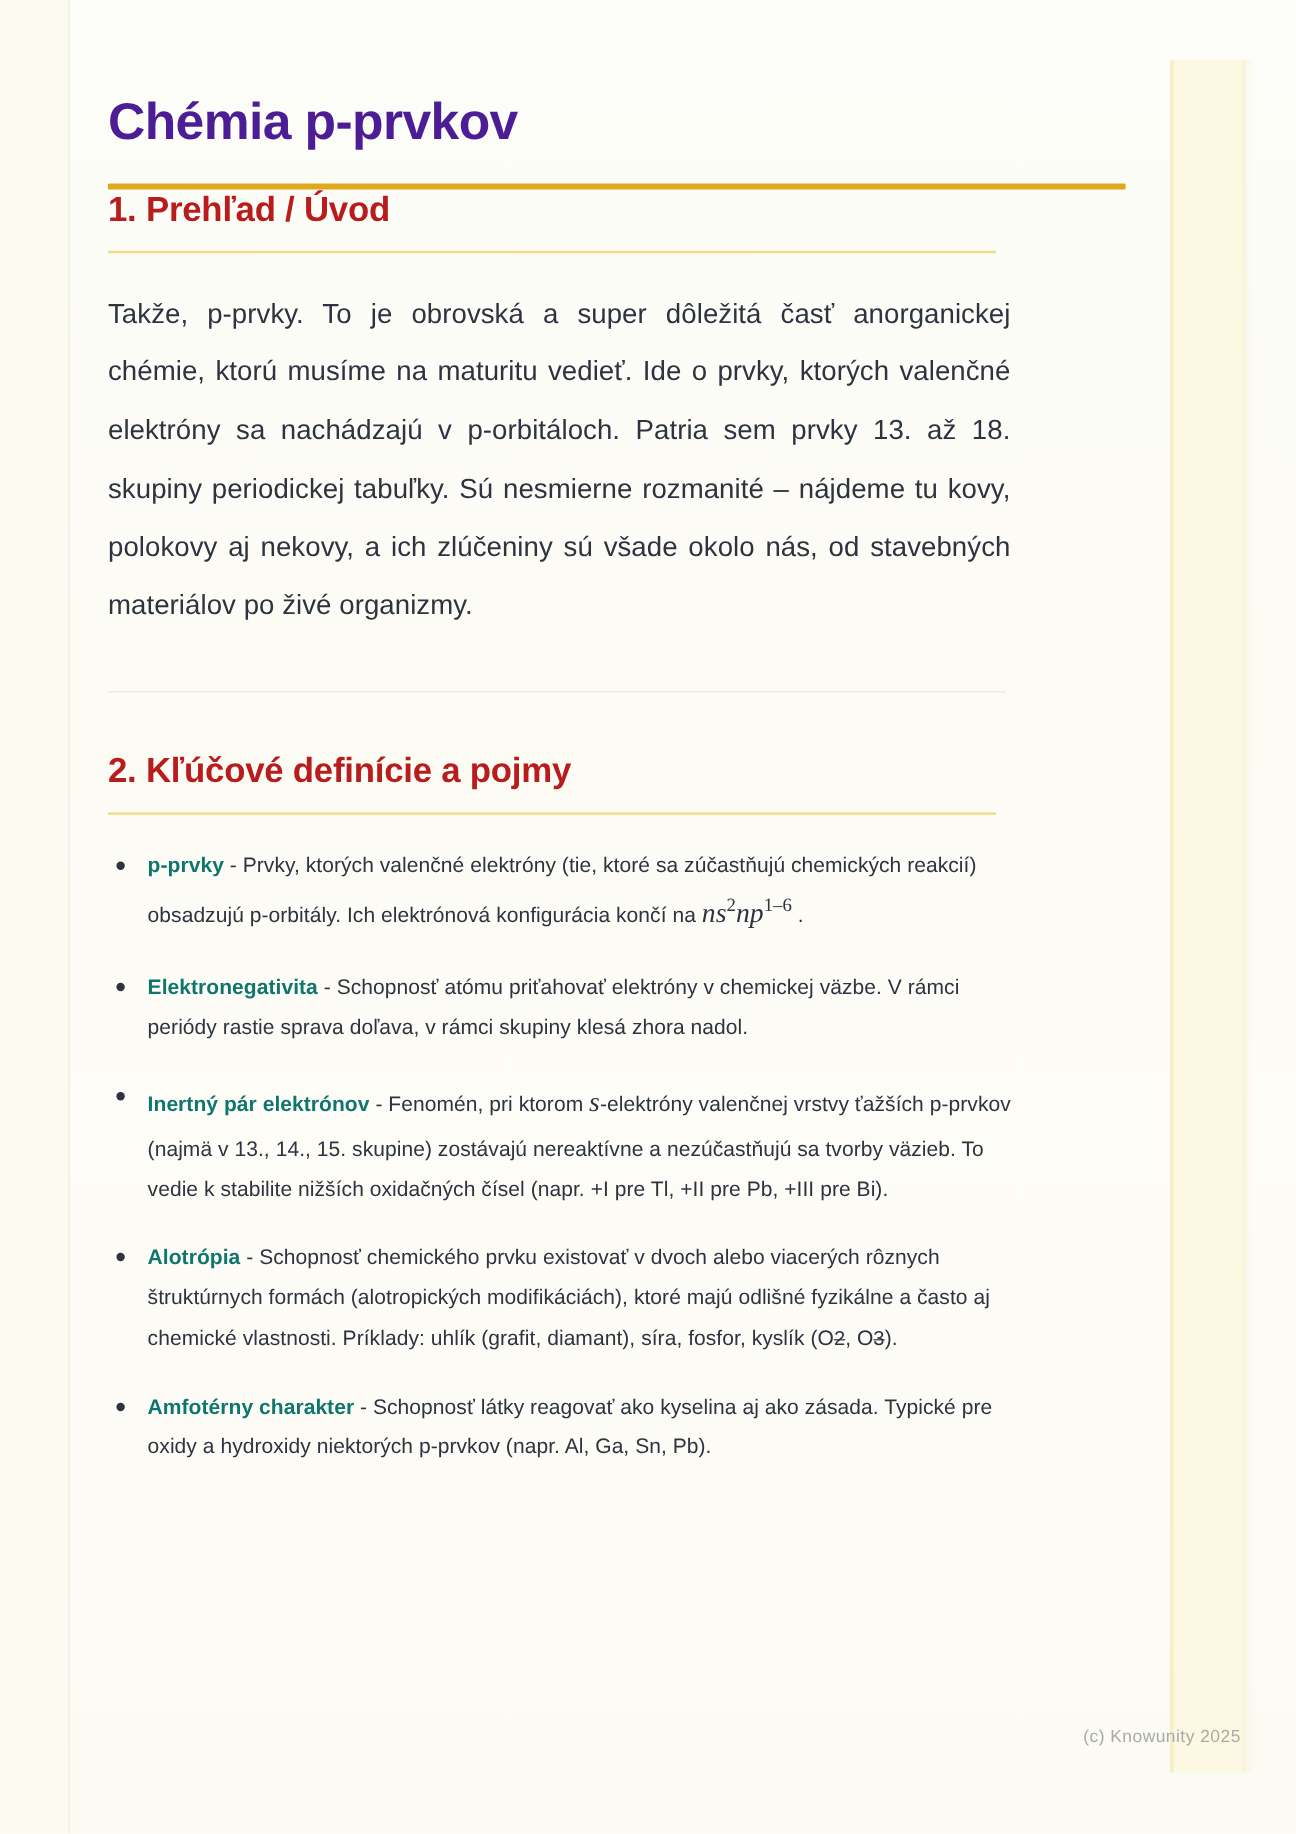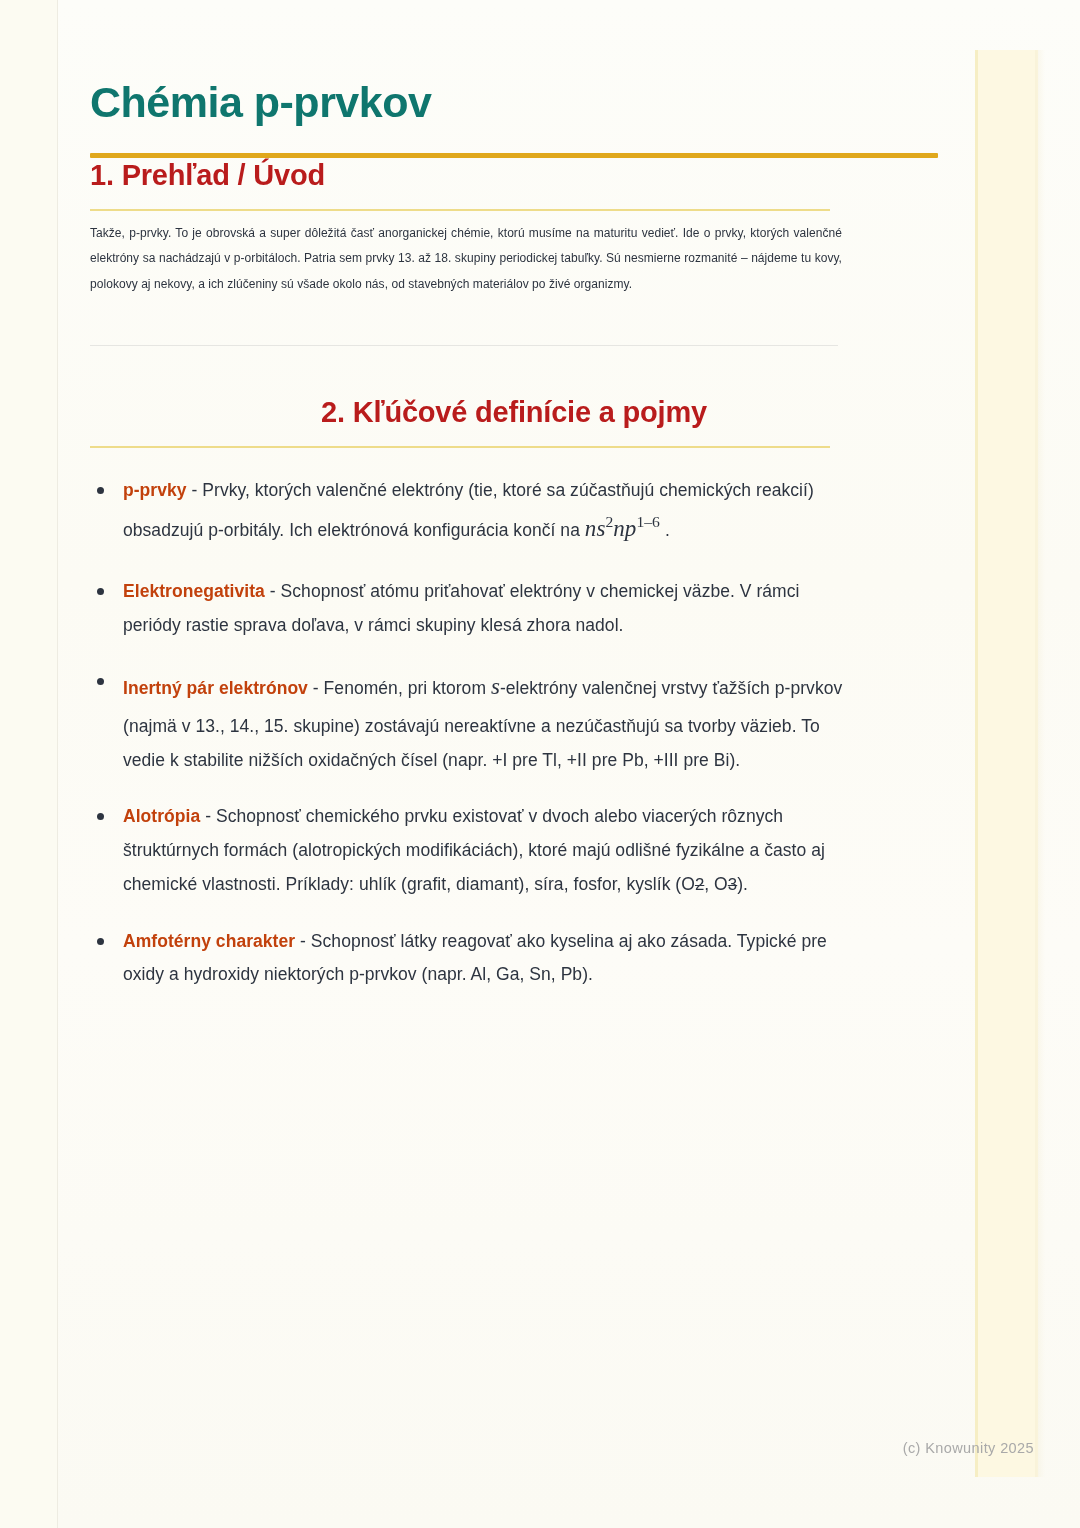--- a/index.html
+++ b/index.html
@@ -66,21 +66,21 @@
     padding: 78px 142px 0 90px;
     box-sizing: border-box;
   }
 
   h1.doc-title {
     margin: 0;
     font-size: 43px;
     line-height: 1.12;
     font-weight: 700;
     letter-spacing: -0.5px;
-    color: #0f766e;
+    color: #4c1d95;
   }
   .title-rule {
     margin-top: 27px;
     height: 5px;
     width: 848px;
     background: #e0a81c;
     border-radius: 1px;
   }
 
   h2.section-title {
@@ -91,32 +91,32 @@
     letter-spacing: -0.2px;
     color: #b91c1c;
   }
   .section-rule {
     margin-top: 16px;
     height: 2px;
     width: 740px;
     background: #eedc8a;
   }
   .sec1 { margin-top: 52px; }
-  .sec2 { margin-top: 0; text-align: center; }
+  .sec2 { margin-top: 0; }
 
   .divider {
     margin: 48px 0 0 0;
     height: 1px;
     width: 748px;
     background: #e6e6e2;
   }
 
   p.body-text {
-    margin: 10px 0 0 0;
-    font-size: 12px;
+    margin: 26px 0 0 0;
+    font-size: 23px;
     line-height: 2.11;
     color: #2d3440;
     text-align: justify;
     max-width: 752px;
     letter-spacing: 0.05px;
   }
 
   ul.term-list {
     margin: 26px 0 0 0;
     padding: 0;
@@ -137,21 +137,21 @@
     position: absolute;
     left: 7px;
     top: 13px;
     width: 7px;
     height: 7px;
     border-radius: 50%;
     background: #2d3440;
   }
   .term {
     font-weight: 700;
-    color: #c2410c;
+    color: #0f766e;
   }
   .mathit {
     font-family: "Liberation Serif", "DejaVu Serif", serif;
     font-style: italic;
     font-size: 23px;
   }
   .mathit sup {
     font-size: 0.68em;
     font-style: normal;
     vertical-align: super;

